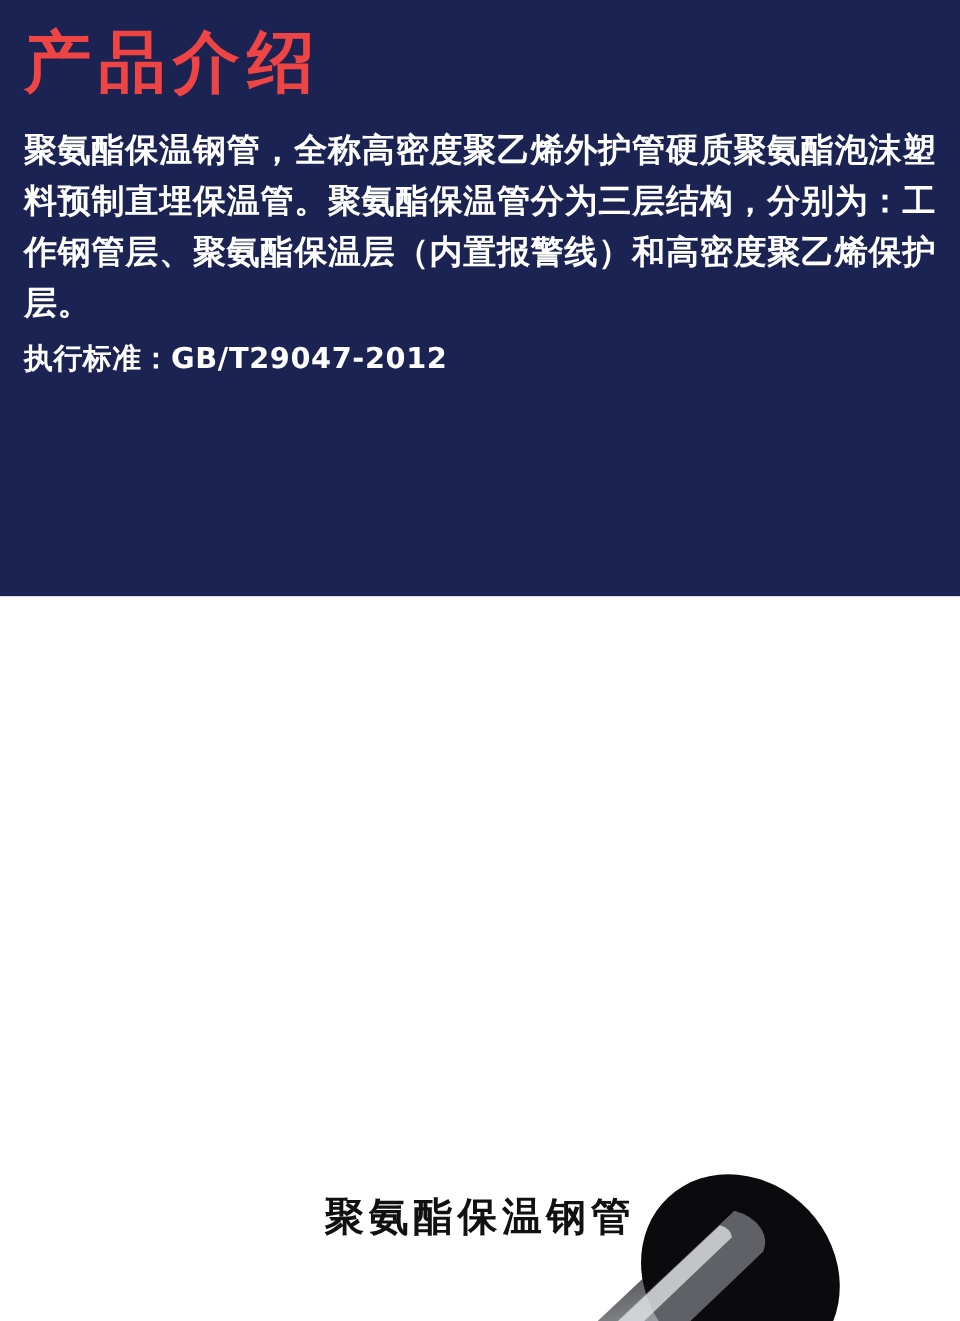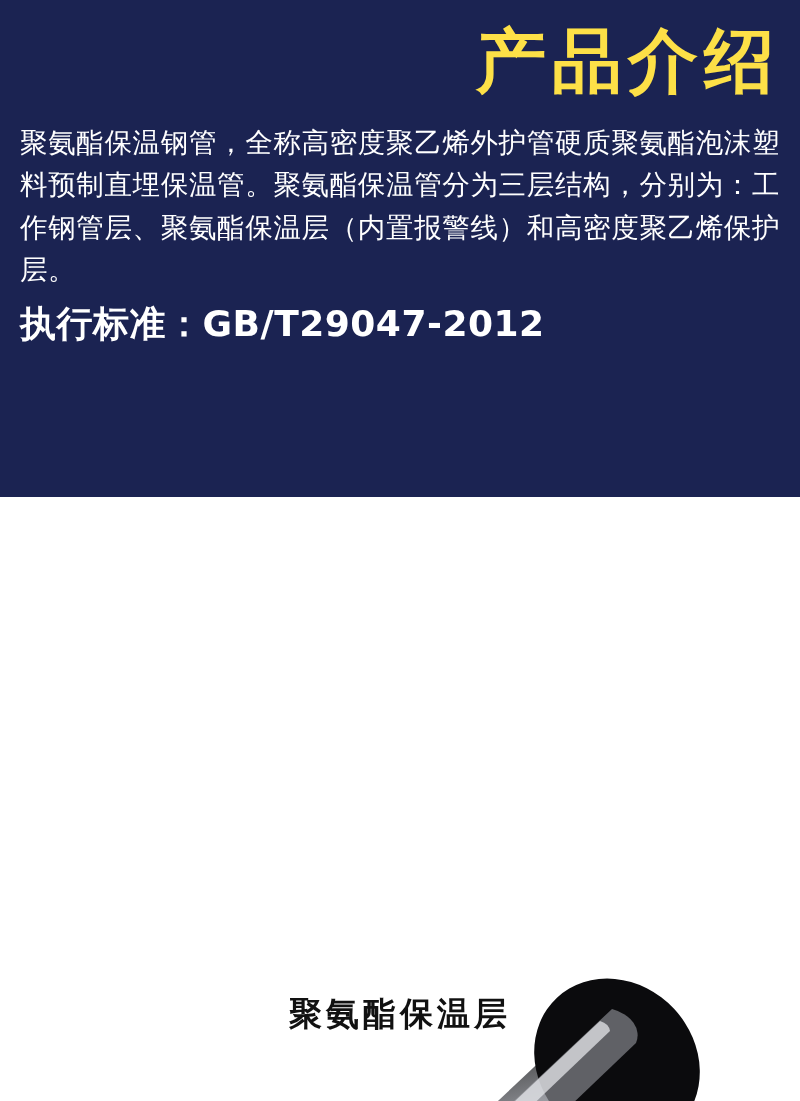--- a/index.html
+++ b/index.html
@@ -25,42 +25,42 @@
     position: absolute;
     left: 0;
     top: 0;
     width: 800px;
     height: 497px;
     background: #1b2352;
     box-sizing: border-box;
     padding: 14px 20px 0 20px;
   }
   .banner-title {
-    color: #fde047;
-    font-size: 70px;
+    color: #ef4444;
+    font-size: 56px;
     font-weight: bold;
     letter-spacing: 6px;
-    text-align: right;
+    text-align: left;
     line-height: 1.18;
     margin: 6px 0 4px 0;
     font-family: "DejaVu Sans", "Liberation Sans", sans-serif;
   }
   .banner-body {
     color: #ffffff;
     font-size: 27.5px;
-    font-weight: normal;
+    font-weight: bold;
     line-height: 1.55;
     text-align: justify;
     letter-spacing: 0.5px;
     margin-top: 18px;
     font-family: "DejaVu Sans", "Liberation Sans", sans-serif;
   }
   .banner-standard {
     color: #ffffff;
-    font-size: 36px;
+    font-size: 24px;
     font-weight: bold;
     line-height: 1.5;
     margin-top: 6px;
     letter-spacing: 0.5px;
     font-family: "DejaVu Sans", "Liberation Sans", sans-serif;
   }
   .banner-standard-sub {
     color: #ffffff;
     font-size: 25px;
     font-weight: bold;
@@ -184,16 +184,16 @@
         <circle cx="468" cy="638" r="3.4" fill="#111111"></circle>
 
         <path d="M 371 728 L 420 716 L 588 716"></path>
         <circle cx="371" cy="728" r="3.4" fill="#111111"></circle>
 
         <path d="M 223 808 L 268 802 L 588 802"></path>
         <circle cx="223" cy="808" r="3.4" fill="#111111"></circle>
       </g>
     </svg>
 
-    <div class="figure-caption">聚氨酯保温层</div>
+    <div class="figure-caption">聚氨酯保温钢管</div>
   </div>
 
 </div>
 
 </body></html>

